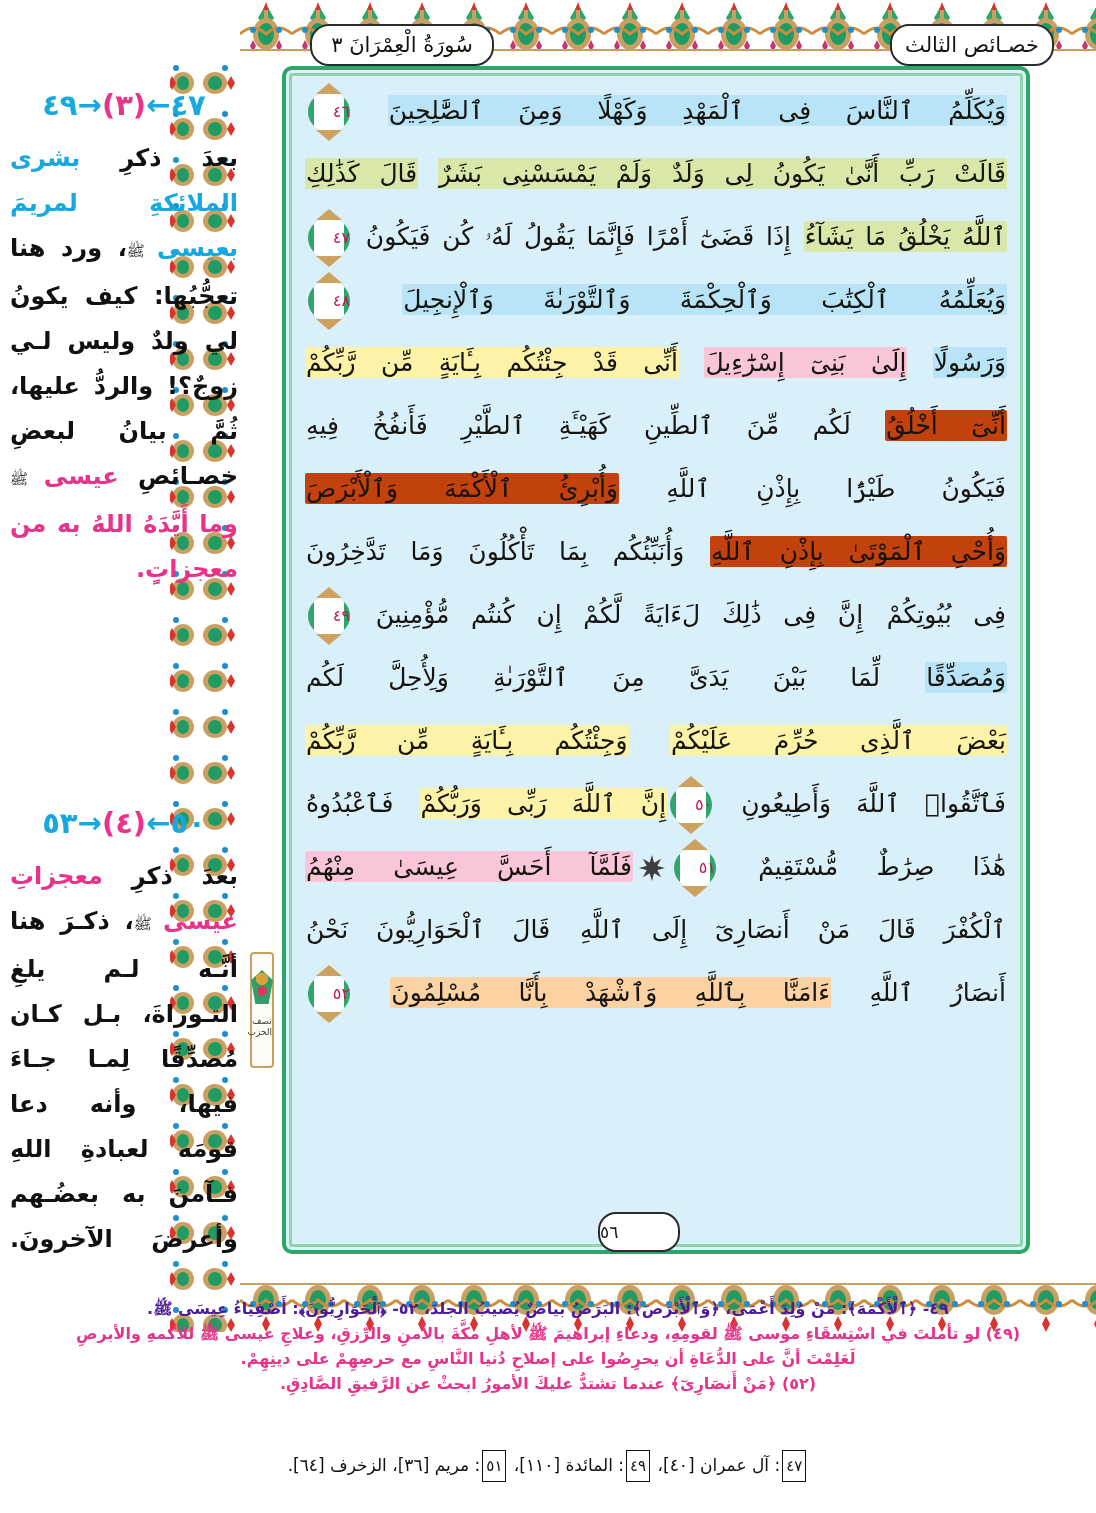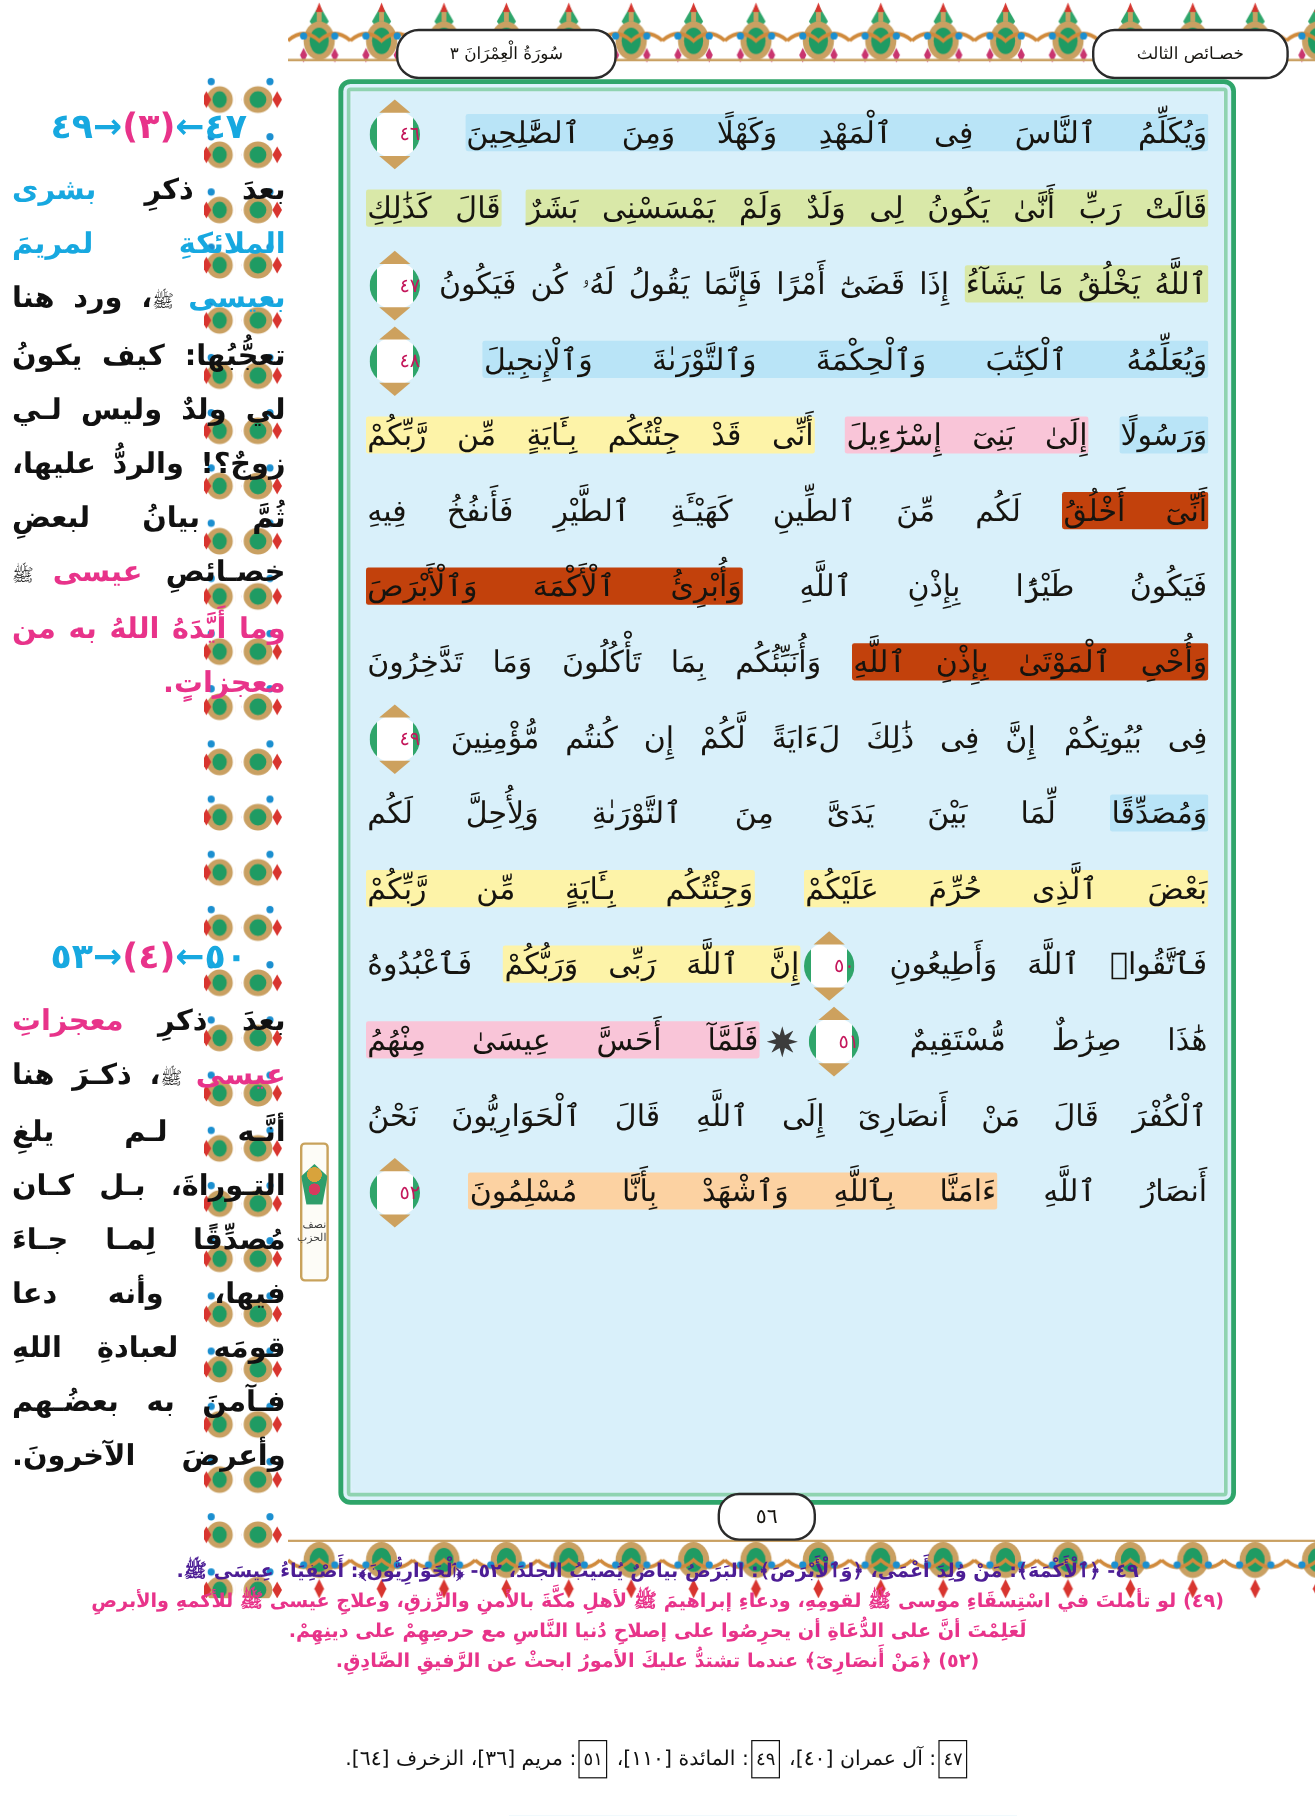--- a/index.html
+++ b/index.html
@@ -97,21 +97,21 @@
     text-align:center;text-align-last:center;
     letter-spacing:0px;margin-bottom:14px;direction:ltr;
   }
   .side-head .mid{color:#e8338a;}
   .side-body{
     font-size:24px;line-height:45px;font-weight:bold;color:#111;
   }
   .c-blue{color:#17a8e0;}
   .c-pink{color:#e8338a;}
   .sal{font-size:15px;color:#111;font-weight:normal;}
-  .side2{position:absolute;left:10px;top:780px;width:228px;
+  .side2{position:absolute;left:10px;top:806px;width:228px;
     direction:rtl;text-align:justify;text-align-last:justify;}
 
   
   .hizb{
     position:absolute;left:250px;top:952px;width:24px;height:116px;
     background:#fdfcf7;border:2px solid #c8a25c;border-radius:4px;
     font-size:9px;color:#3a3a3a;text-align:center;line-height:11px;
     box-sizing:border-box;padding-top:62px;
   }
   .hizb .dia{
@@ -124,27 +124,27 @@
     clip-path:polygon(50% 0,100% 30%,80% 100%,20% 100%,0 30%);
   }
 
   
   .bot-cap{
     position:absolute;height:36px;background:#fff;
     border:2px solid #2b2b2b;border-radius:18px;
     display:flex;align-items:center;justify-content:center;
     font-size:17px;color:#16140f;
   }
-  .pageno{left:598px;top:1244px;width:78px;}
+  .pageno{left:598px;top:1212px;width:78px;justify-content:flex-end;}
   .catchword{left:718px;top:1244px;width:200px;font-size:18px;}
   .top-cap{
     position:absolute;height:38px;background:#fff;
     border:2px solid #2b2b2b;border-radius:19px;
     display:flex;align-items:center;justify-content:center;
-    font-size:14px;color:#16140f;margin-left:20px;
+    font-size:21px;color:#16140f;
   }
   .surah-cap{left:310px;top:24px;width:180px;}
   .juz-cap{left:890px;top:24px;width:160px;}
 
   
   .notes{
     position:absolute;left:14px;top:1296px;width:1068px;
     direction:rtl;text-align:center;
   }
   .note{

